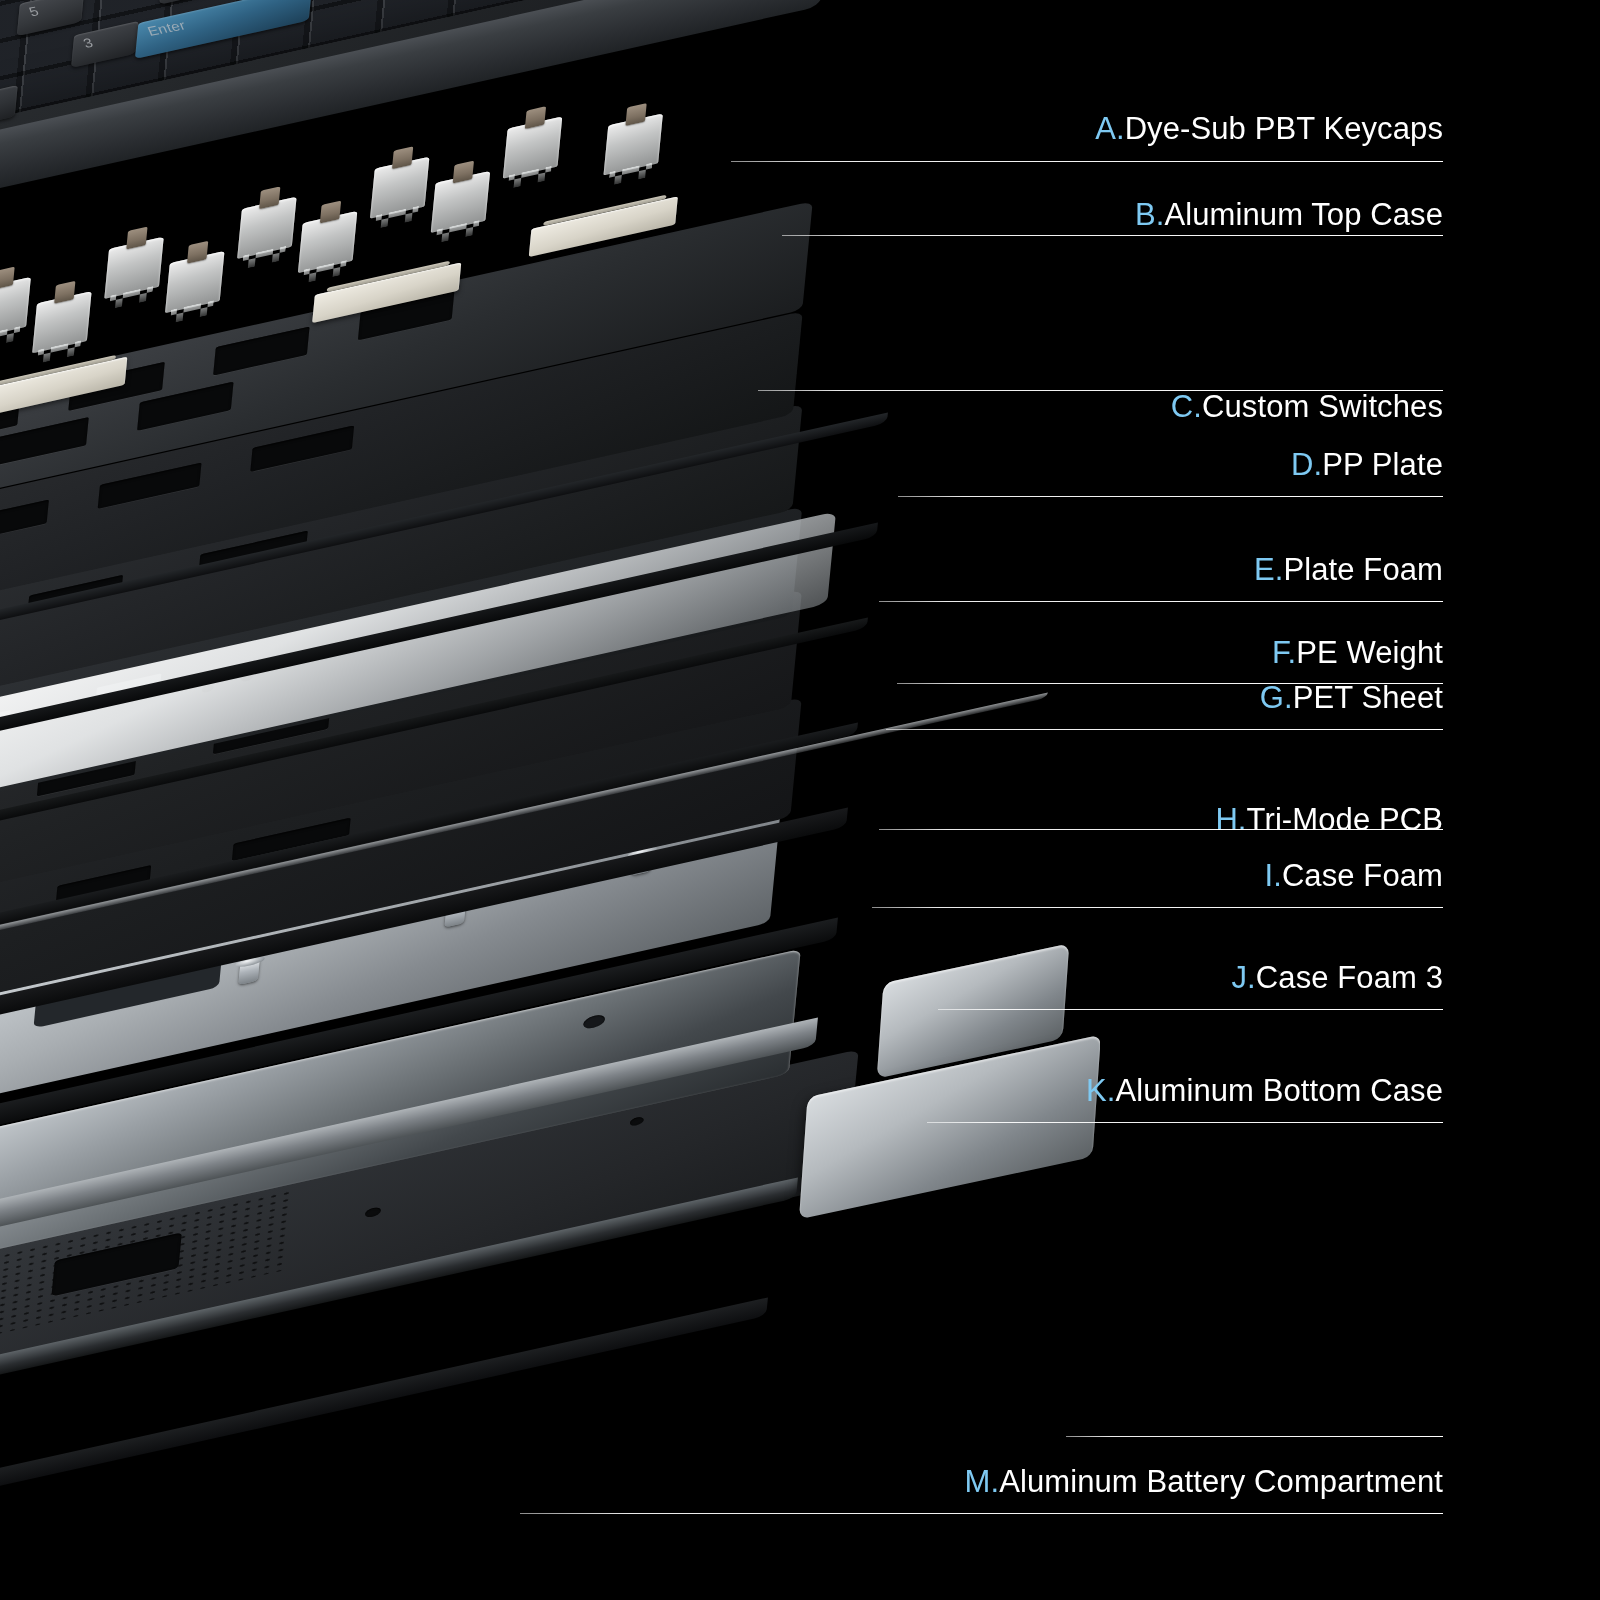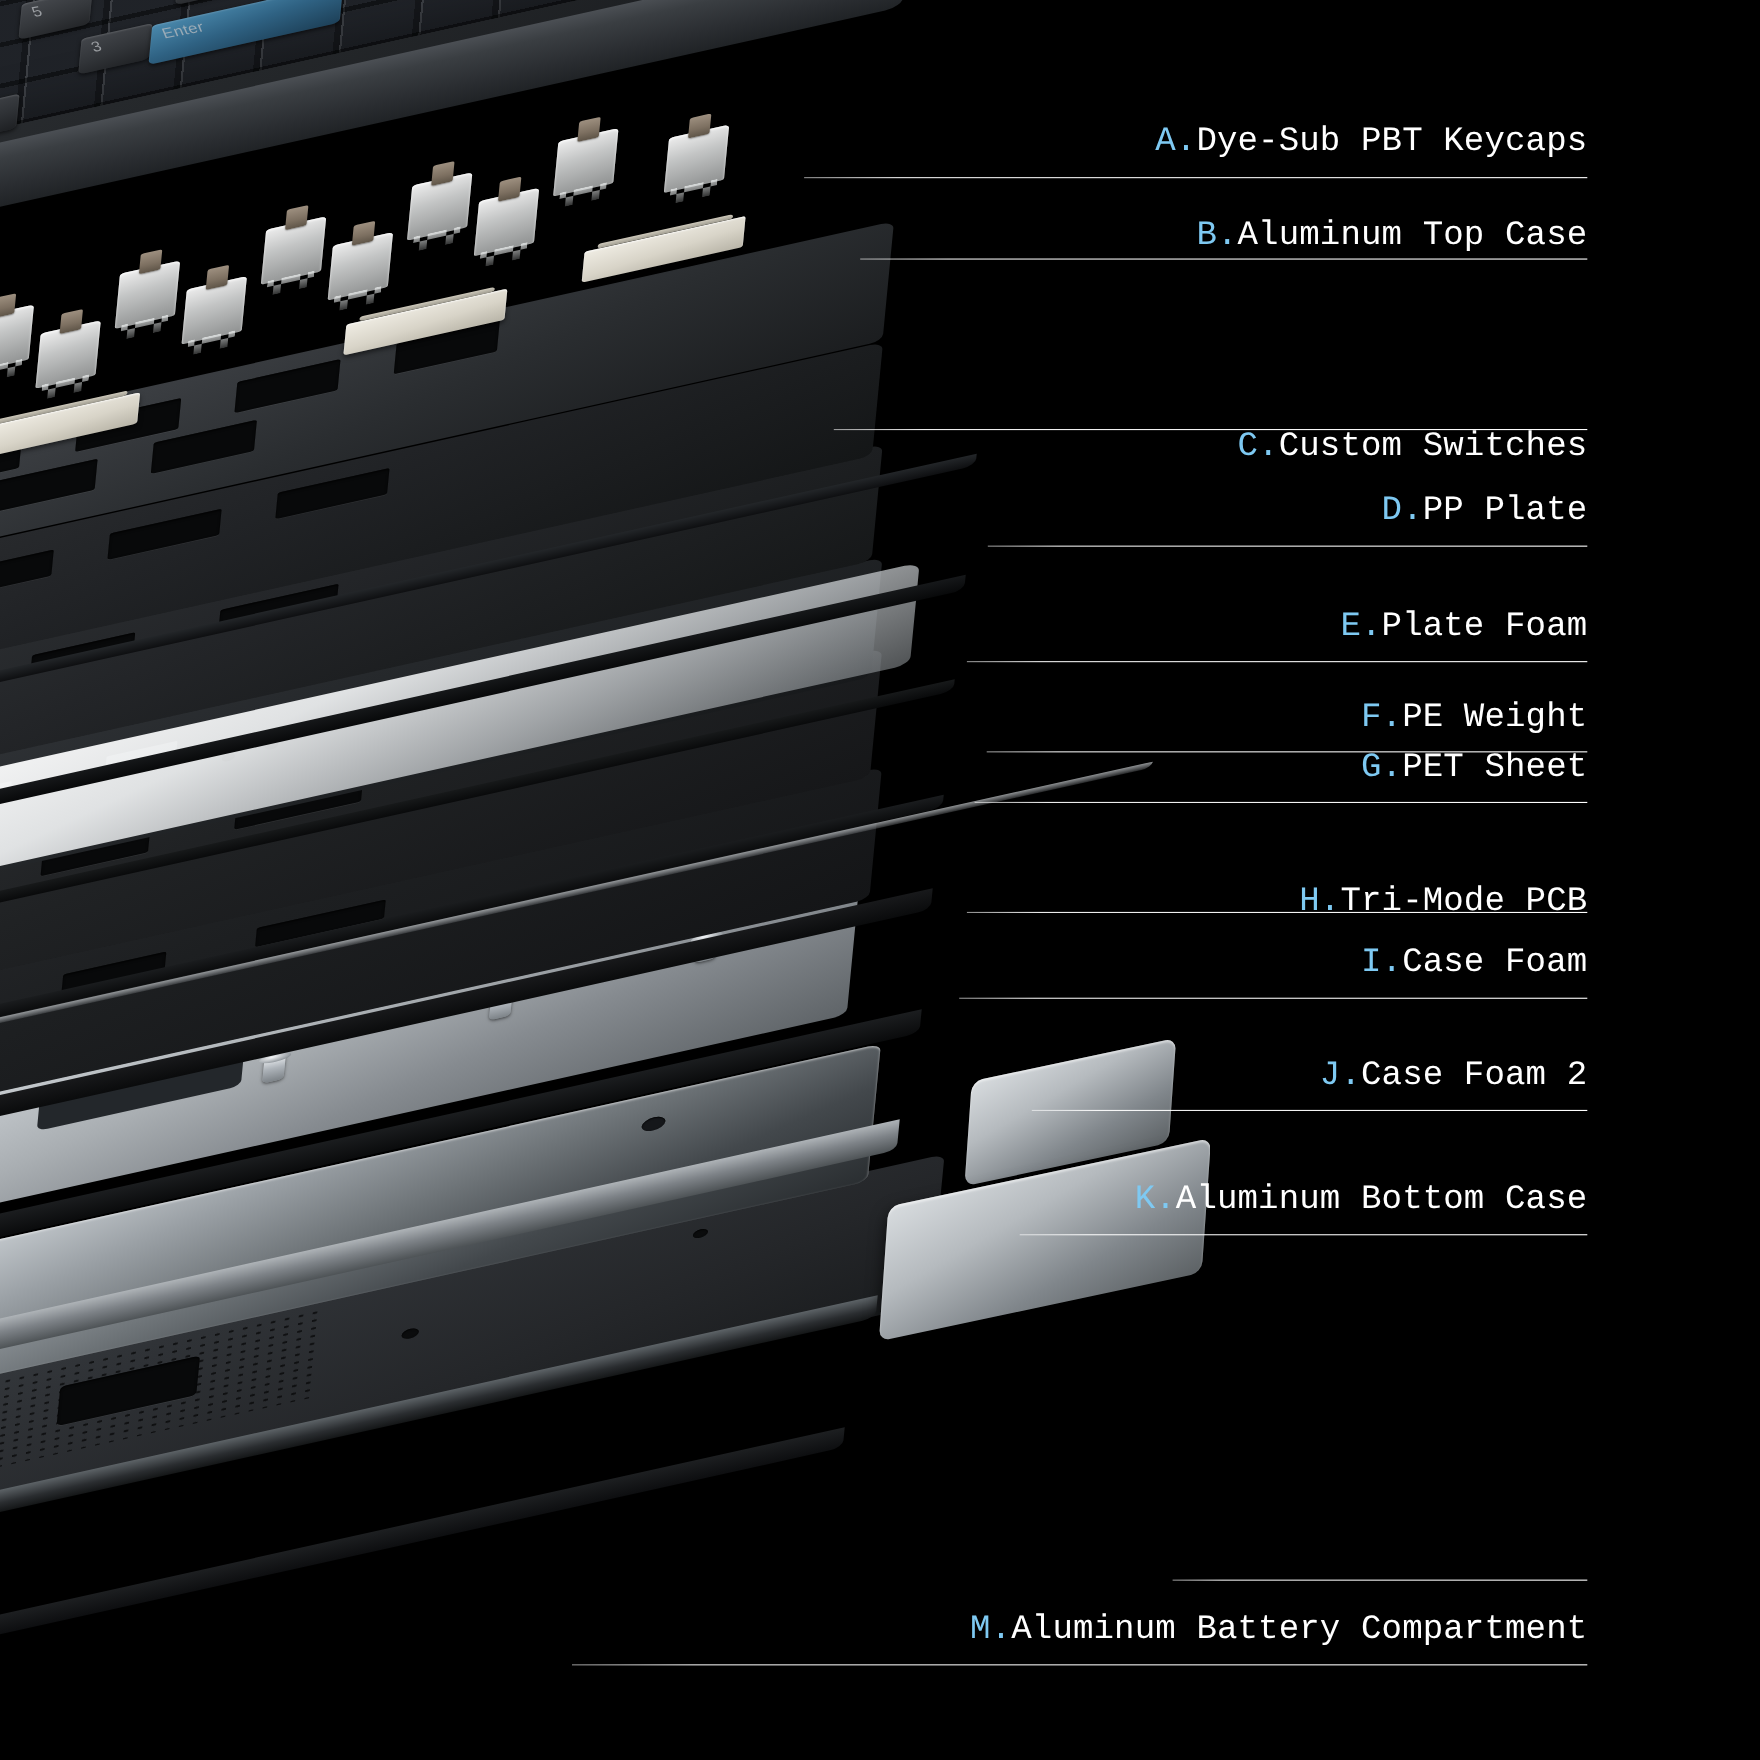--- a/index.html
+++ b/index.html
@@ -128,21 +128,21 @@
     box-shadow:0 6px 14px rgba(0,0,0,.7), inset 0 2px 2px rgba(255,255,255,.5);
   }
   .perf{
     position:absolute;
     background-image:radial-gradient(circle,rgba(0,0,0,.75) 0 2px,transparent 2.6px);
     background-size:13px 13px;
     opacity:.85;
   }
 
   
-  #callouts{position:absolute;left:0;top:0;width:1600px;height:1148px;font-family:Liberation Mono, monospace;}
+  #callouts{position:absolute;left:0;top:0;width:1600px;height:1148px;}
   .callout{position:absolute;right:157px;}
   .callout .ctext{
     text-align:right;white-space:nowrap;
     font-size:31px;line-height:1;color:#ffffff;
     font-weight:400;letter-spacing:.1px;
   }
   .callout .ltr{color:#7ec9f2;}
   .rule{
     position:absolute;height:1px;
     background:linear-gradient(90deg,rgba(255,255,255,.55) 0%,rgba(255,255,255,.92) 12%,#ffffff 100%);
@@ -323,21 +323,21 @@
       <div class="rule" style="top: 729px; left: 886px; width: 557px;"></div>
       <div class="callout" style="top: 804px;">
         <div class="ctext"><span class="ltr">H.</span><span>Tri-Mode PCB</span></div>
       </div>
       <div class="rule" style="top: 829px; left: 879px; width: 564px;"></div>
       <div class="callout" style="top: 860px;">
         <div class="ctext"><span class="ltr">I.</span><span>Case Foam</span></div>
       </div>
       <div class="rule" style="top: 907px; left: 872px; width: 571px;"></div>
       <div class="callout" style="top: 962px;">
-        <div class="ctext"><span class="ltr">J.</span><span>Case Foam 2</span></div>
+        <div class="ctext"><span class="ltr">J.</span><span>Case Foam 3</span></div>
       </div>
       <div class="rule" style="top: 1009px; left: 938px; width: 505px;"></div>
       <div class="callout" style="top: 1075px;">
         <div class="ctext"><span class="ltr">K.</span><span>Aluminum Bottom Case</span></div>
       </div>
       <div class="rule" style="top: 1122px; left: 927px; width: 516px;"></div>
       <div class="rule" style="top: 1436px; left: 1066px; width: 377px;"></div>
       <div class="callout" style="top: 1466px;">
         <div class="ctext"><span class="ltr">M.</span><span>Aluminum Battery Compartment</span></div>
       </div>

